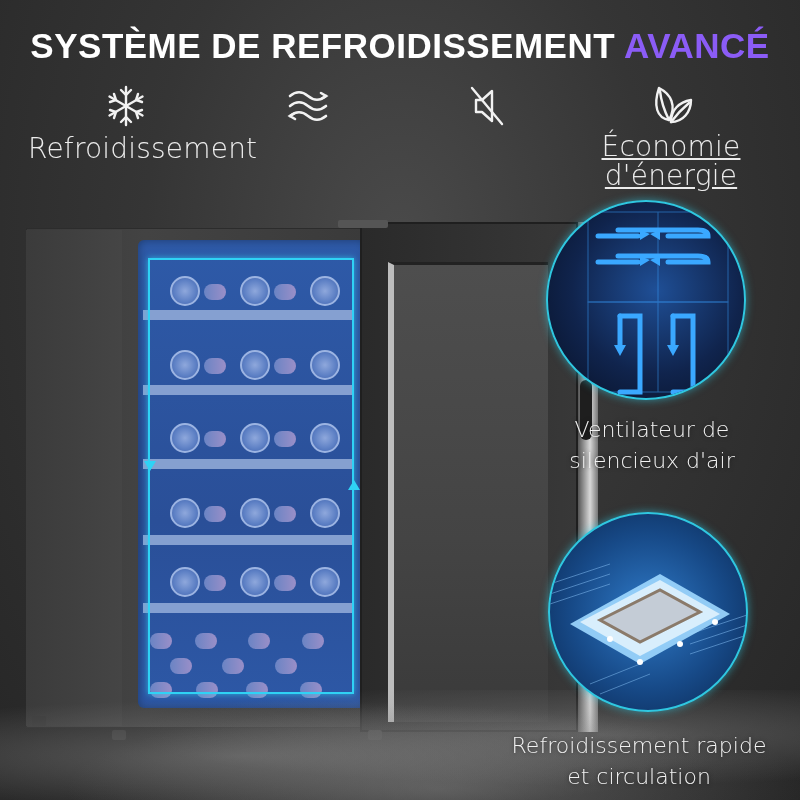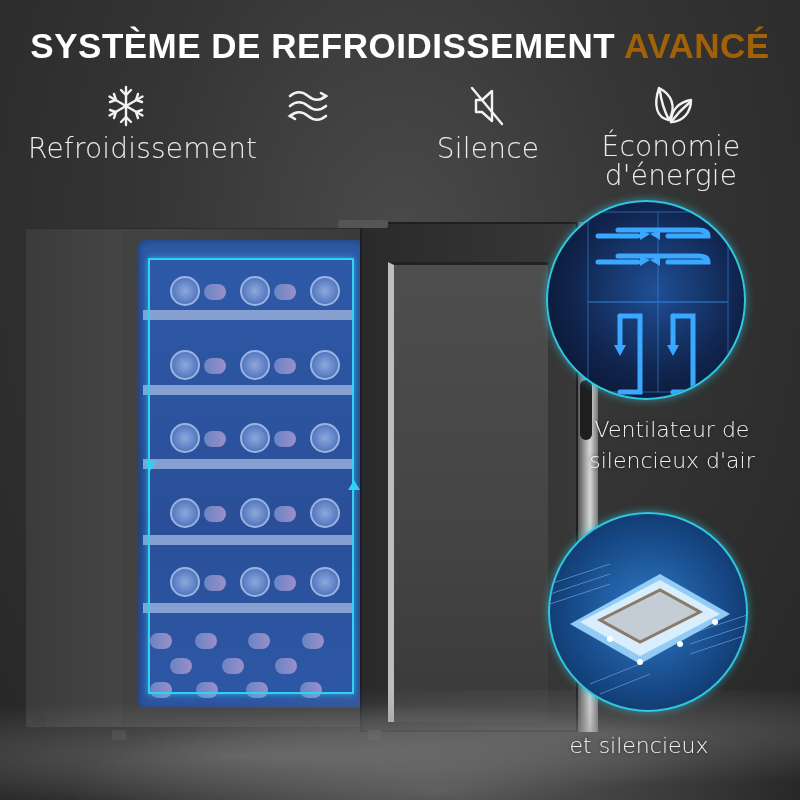--- a/index.html
+++ b/index.html
@@ -8,21 +8,21 @@
     position: relative;
     background: radial-gradient(ellipse at 50% 30%, #4a4a4a 0%, #353535 45%, #262626 100%);
     font-family: "DejaVu Sans", sans-serif;
     color: #f2f2f2;
   }
   .title {
     position: absolute; left: 0; top: 26px; width: 800px; text-align: center;
     font-family: "Liberation Sans", sans-serif; font-weight: 700;
     font-size: 35px; letter-spacing: 0.5px; color: #ffffff; white-space: nowrap;
   }
-  .title .accent { color: #a16207; }
+  .title .accent { color: #8b5cf6; }
 
   .feature { position: absolute; text-align: center; color: #ececec; }
   .feature .icon { display: block; margin: 0 auto 6px auto; width: 44px; height: 44px; }
   .feature .label { font-size: 28px; line-height: 29px; font-weight: 300; letter-spacing: 0.2px; }
 
   
   .fridge-body {
     position: absolute; left: 26px; top: 228px; width: 340px; height: 500px;
     background: linear-gradient(90deg, #3a3a3a 0%, #434343 35%, #3a3a3a 100%);
     border: 1px solid #2c2c2c;
@@ -136,24 +136,23 @@
     <path d="M4,32 C10,27 16,27 22,32 C28,37 34,37 40,32"></path>
     <polyline points="9,29 4,32 9,35"></polyline>
   </svg>
 </div>
 
 <div class="feature" style="left:428px; top:84px; width:120px;">
   <svg class="icon" viewBox="0 0 44 44" fill="none" stroke="#f2f2f2" stroke-width="2.4" stroke-linejoin="round" stroke-linecap="round">
     <path d="M10,16 H16 L26,7 V37 L16,28 H10 Z"></path>
     <line x1="6" y1="4" x2="36" y2="40"></line>
   </svg>
-  <div class="label">Silence</div>
-</div>
-
-<div class="feature" style="left:600px; top:82px; width:142px;">
+</div>
+
+<div class="feature" style="left:600px; top:82px; width:142px;text-decoration:underline;">
   <svg class="icon" viewBox="0 0 44 44" fill="none" stroke="#f2f2f2" stroke-width="2.4" stroke-linejoin="round" stroke-linecap="round">
     <path d="M20,38 C8,36 4,24 10,6 C22,12 28,24 20,38 Z"></path>
     <path d="M20,38 C15,28 12,18 11,9"></path>
     <path d="M22,40 C22,28 30,20 42,18 C42,30 34,40 22,40 Z"></path>
     <path d="M22,40 C28,32 34,26 40,21"></path>
   </svg>
   <div class="label">Économie</div>
   <div class="label">d'énergie</div>
 </div>
 
@@ -249,21 +248,21 @@
     <g fill="#3aa8ff">
       <polygon points="92,28 102,32 92,38"></polygon>
       <polygon points="112,28 102,32 112,38"></polygon>
       <polygon points="92,54 102,58 92,64"></polygon>
       <polygon points="112,54 102,58 112,64"></polygon>
       <polygon points="66,143 78,143 72,154"></polygon>
       <polygon points="119,143 131,143 125,154"></polygon>
     </g>
   </svg>
 </div>
-<div class="caption" style="left:548px; top:414px; width:208px;margin-left:20px;">
+<div class="caption" style="left:548px; top:414px; width:208px;">
   <div>Ventilateur de</div>
   <div>silencieux d'air</div>
 </div>
 
 <div class="circle circle-chip">
   <svg width="200" height="200" viewBox="0 0 200 200">
     <g stroke="#7fb8ee" stroke-width="1" opacity="0.55">
       <line x1="0" y1="70" x2="60" y2="50"></line>
         <line x1="0" y1="80" x2="60" y2="60"></line>
       <line x1="0" y1="90" x2="60" y2="70"></line>
@@ -278,14 +277,15 @@
     <polygon points="50,106 110,76 150,98 90,128" fill="#c4ccd6" stroke="#8a7a6a" stroke-width="3"></polygon>
     <g fill="#ffffff">
       <circle cx="60" cy="125" r="3"></circle>
         <circle cx="90" cy="148" r="3"></circle>
       <circle cx="130" cy="130" r="3"></circle>
         <circle cx="165" cy="108" r="3"></circle>
     </g>
   </svg>
 </div>
 <div class="caption" style="left:498px; top:730px; width:282px;">
-  <div>et silencieux</div>
+  <div>Refroidissement rapide</div>
+  <div>et circulation</div>
 </div>
 
 </body></html>

